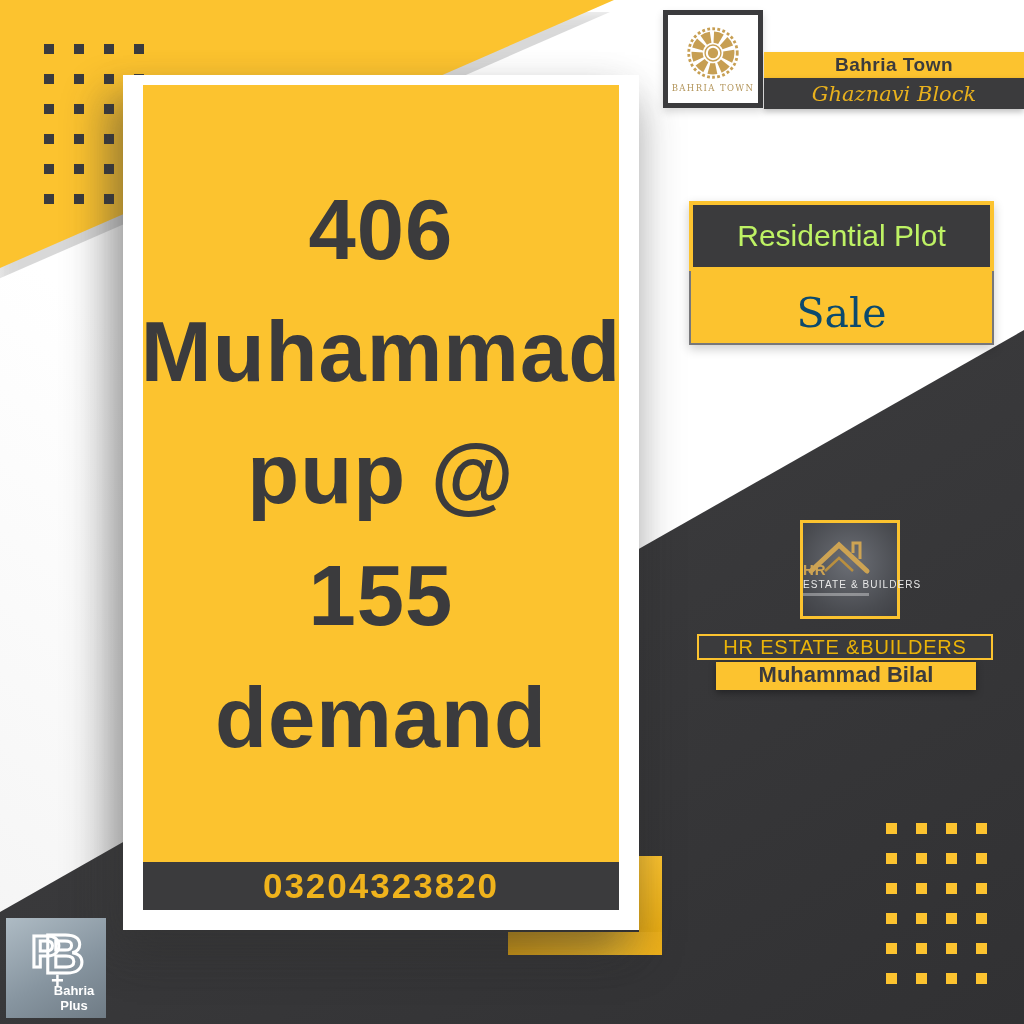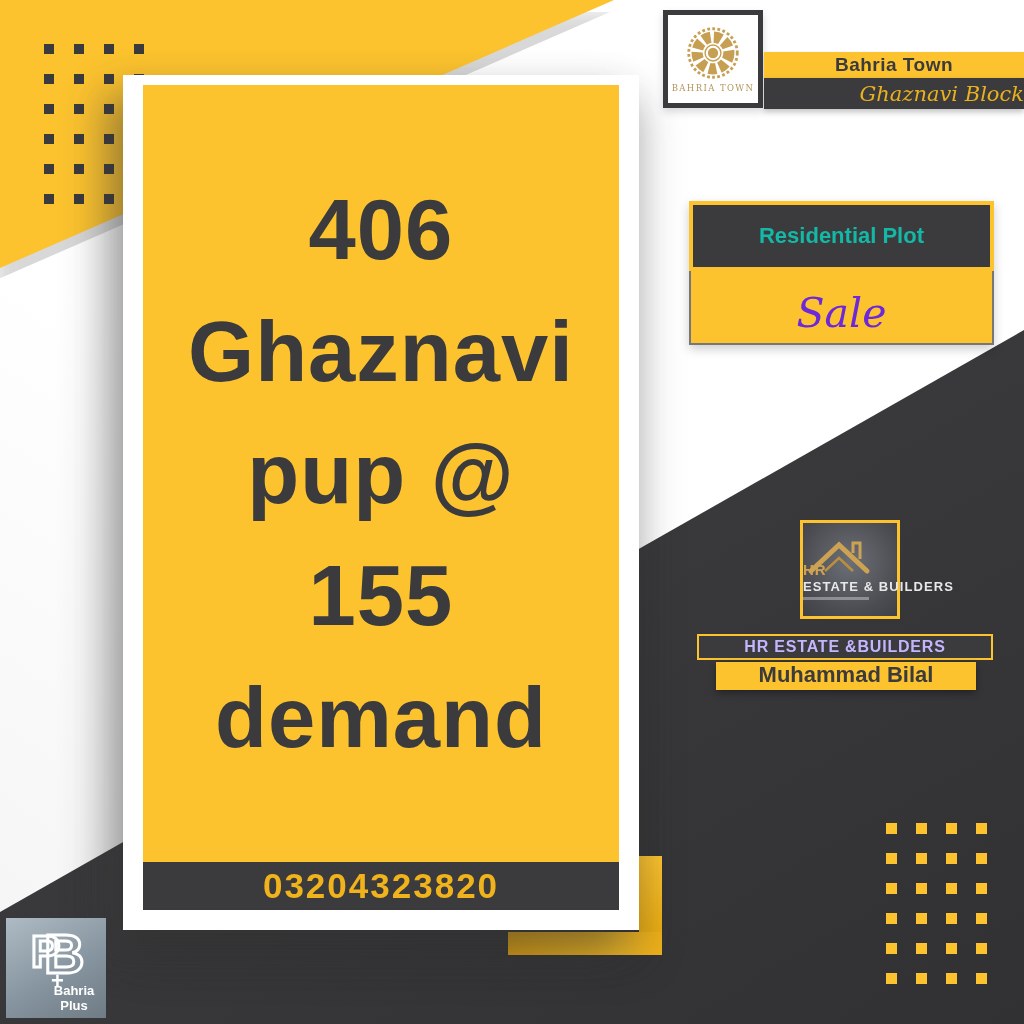--- a/index.html
+++ b/index.html
@@ -63,49 +63,49 @@
     box-shadow:0 4px 8px rgba(0,0,0,.15);
   }
   .brand-logo-caption{font-family:"DejaVu Serif",serif;font-size:8.5px;letter-spacing:1.4px;color:#b3955a;margin-top:2px;white-space:nowrap;}
   .brand-bar{
     position:absolute;left:764px;top:52px;width:260px;height:26px;background:#fcc32f;z-index:6;
     display:flex;align-items:center;justify-content:center;box-shadow:0 2px 4px rgba(0,0,0,.2);
   }
   .brand-bar-text{color:#3b3b3d;font-size:19px;font-weight:700;letter-spacing:.5px;}
   .block-bar{
     position:absolute;left:764px;top:78px;width:260px;height:31px;background:#3b3b3d;z-index:6;
-    display:flex;align-items:center;justify-content:flex-end;box-shadow:0 3px 6px rgba(0,0,0,.25);
+    display:flex;align-items:center;justify-content:center;box-shadow:0 3px 6px rgba(0,0,0,.25);
   }
   .block-bar-text{font-family:"DejaVu Serif",serif;font-style:italic;color:#e9b11d;font-size:21px;}
   
   .listing-box{position:absolute;left:689px;top:201px;width:305px;z-index:6;box-shadow:0 4px 10px rgba(0,0,0,.2);}
   .listing-category{
     height:70px;background:#3b3b3d;border:4px solid #fcc32f;
     display:flex;align-items:center;justify-content:center;
   }
-  .listing-category-text{color:#14b8a6;font-size:22px;font-weight:700;white-space:nowrap;}
+  .listing-category-text{color:#bef264;font-size:30px;font-weight:400;white-space:nowrap;}
   .listing-status{
     height:74px;background:#fcc32f;border:2px solid #77777a;border-top:none;
     display:flex;align-items:center;justify-content:center;
   }
-  .listing-status-text{font-family:"DejaVu Serif",serif;font-style:italic;color:#6d28d9;font-size:41px;margin-top:12px;}
+  .listing-status-text{font-family:"DejaVu Serif",serif;color:#0c4a6e;font-size:41px;margin-top:12px;}
   
   .agent-logo{
     position:absolute;left:800px;top:520px;width:100px;height:99px;border:3px solid #fcc32f;
     background:radial-gradient(circle at 50% 42%,#6c6f76 0%,#4a4c51 70%,#3f4045 100%);
     z-index:6;display:flex;flex-direction:column;align-items:flex-start;
   }
   .agent-monogram{color:#cda353;font-size:15px;font-weight:700;margin-top:-16px;letter-spacing:1px;}
-  .agent-logo-caption{color:#e8e8e8;font-size:13px;letter-spacing:1.1px;margin-top:1px;white-space:nowrap;font-weight:bold;}
+  .agent-logo-caption{color:#e8e8e8;font-size:10px;letter-spacing:1.1px;margin-top:1px;white-space:nowrap;}
   .agent-logo-tagline{width:66px;height:3px;background:rgba(255,255,255,.35);margin-top:3px;}
   .agent-company-bar{
     position:absolute;left:697px;top:634px;width:296px;height:26px;background:#3b3b3d;border:2px solid #fcc32f;
     z-index:6;display:flex;align-items:center;justify-content:center;
   }
-  .agent-company-text{color:#c4b5fd;font-size:16px;font-weight:700;letter-spacing:.8px;white-space:nowrap;}
+  .agent-company-text{color:#eab308;font-size:20px;font-weight:400;letter-spacing:.8px;white-space:nowrap;}
   .agent-name-bar{
     position:absolute;left:716px;top:662px;width:260px;height:28px;background:#fcc32f;z-index:6;
     display:flex;align-items:flex-start;justify-content:center;box-shadow:0 3px 7px rgba(0,0,0,.35);
   }
   .agent-name-text{color:#3b3b3d;font-size:22px;font-weight:700;}
   
   .bp-logo{
     position:absolute;left:6px;top:918px;width:100px;height:100px;z-index:7;
     background:linear-gradient(150deg,#aebbc4 0%,#8795a0 55%,#6f7b85 100%);
   }
@@ -179,21 +179,21 @@
       <div class="dot"></div>
       <div class="dot"></div>
     </div>
   <div class="tab-v"></div>
   <div class="tab-h"></div>
 
   <div class="card">
     <div class="card-inner">
       <div class="headline">
         <div class="headline-line">406</div>
-        <div class="headline-line">Ghaznavi</div>
+        <div class="headline-line">Muhammad</div>
         <div class="headline-line">pup @</div>
         <div class="headline-line">155</div>
         <div class="headline-line">demand</div>
       </div>
       <div class="phone-bar">
         <span class="phone-number">03204323820</span>
       </div>
     </div>
   </div>
 

